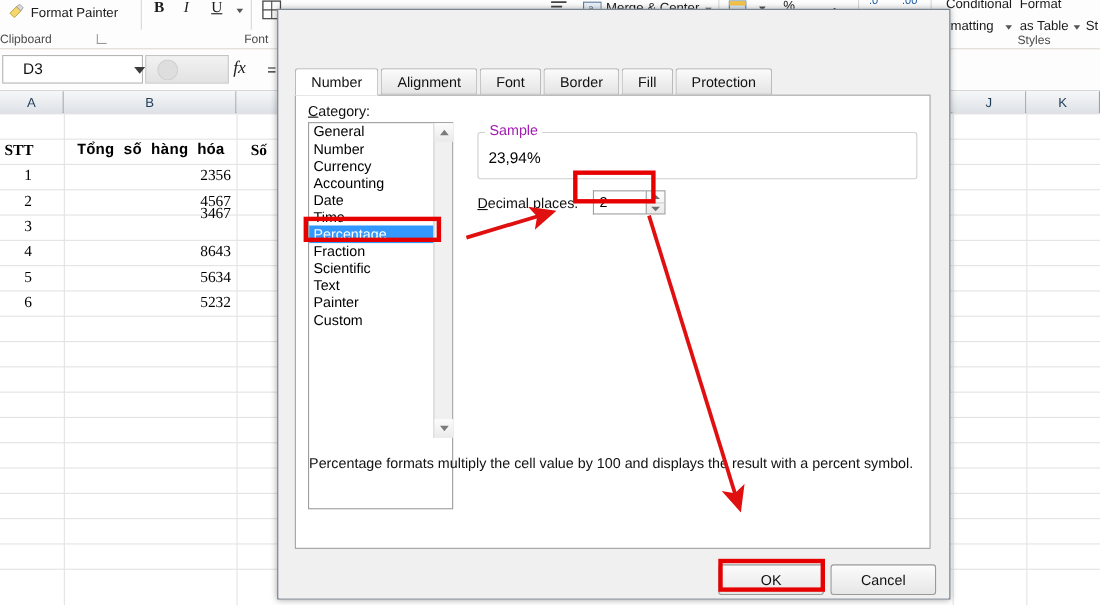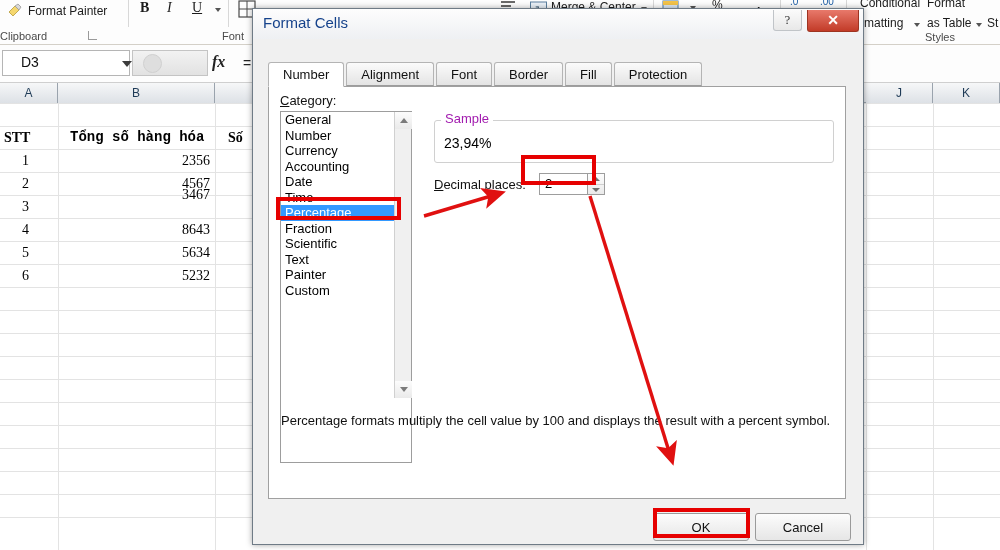--- a/index.html
+++ b/index.html
@@ -48,21 +48,21 @@
   .fbar-btns {
     position: absolute; left: 132px; top: 5px; width: 76px; height: 26px;
     background: linear-gradient(#f2f2f2,#e2e2e2); border: 1px solid #c4c4c4;
   }
   .fbar-circle {
     position: absolute; left: 143px; top: 9px; width: 19px; height: 19px;
     border-radius: 50%; background: #dedede; border: 1px solid #d0d0d0;
   }
   .fx {
     position: absolute; left: 212px; top: 8px; font-family: "Liberation Serif", serif;
-    font-style: italic; font-weight: bold; font-size: 16px; color: #222;
+    font-style: italic; font-weight: normal; font-size: 16px; color: #222;
   }
   .fbar-eq {
     position: absolute; left: 243px; top: 10px; font-size: 14px; color: #222;
   }
 
   
   .grid-wrap { position: absolute; left: 0; top: 83px; width: 1000px; height: 467px; background: #fff; }
   .colhead-row {
     position: absolute; left: 0; top: 0; height: 20px; width: 1000px;
     background: linear-gradient(#f3f4f6,#dfe2e7);
@@ -343,25 +343,20 @@
     <div class="cell" style="left:22px; top:135px;">4</div>
     <div class="cell num" style="left:130px; top:135px; width:80px;">8643</div>
     <div class="cell" style="left:22px; top:158px;">5</div>
     <div class="cell num" style="left:130px; top:158px; width:80px;">5634</div>
     <div class="cell" style="left:22px; top:181px;">6</div>
     <div class="cell num" style="left:130px; top:181px; width:80px;">5232</div>
   </div>
 
 
   <div class="dialog">
-    <div class="dlg-titlebar">
-      <div class="dlg-title">Format Cells</div>
-      <div class="win-help">?</div>
-      <div class="win-close">✕</div>
-    </div>
 
     <div class="dlg-body">
 
       <div class="tabstrip">
         <div class="tab active">Number</div>
         <div class="tab">Alignment</div>
         <div class="tab">Font</div>
         <div class="tab">Border</div>
         <div class="tab">Fill</div>
         <div class="tab">Protection</div>

